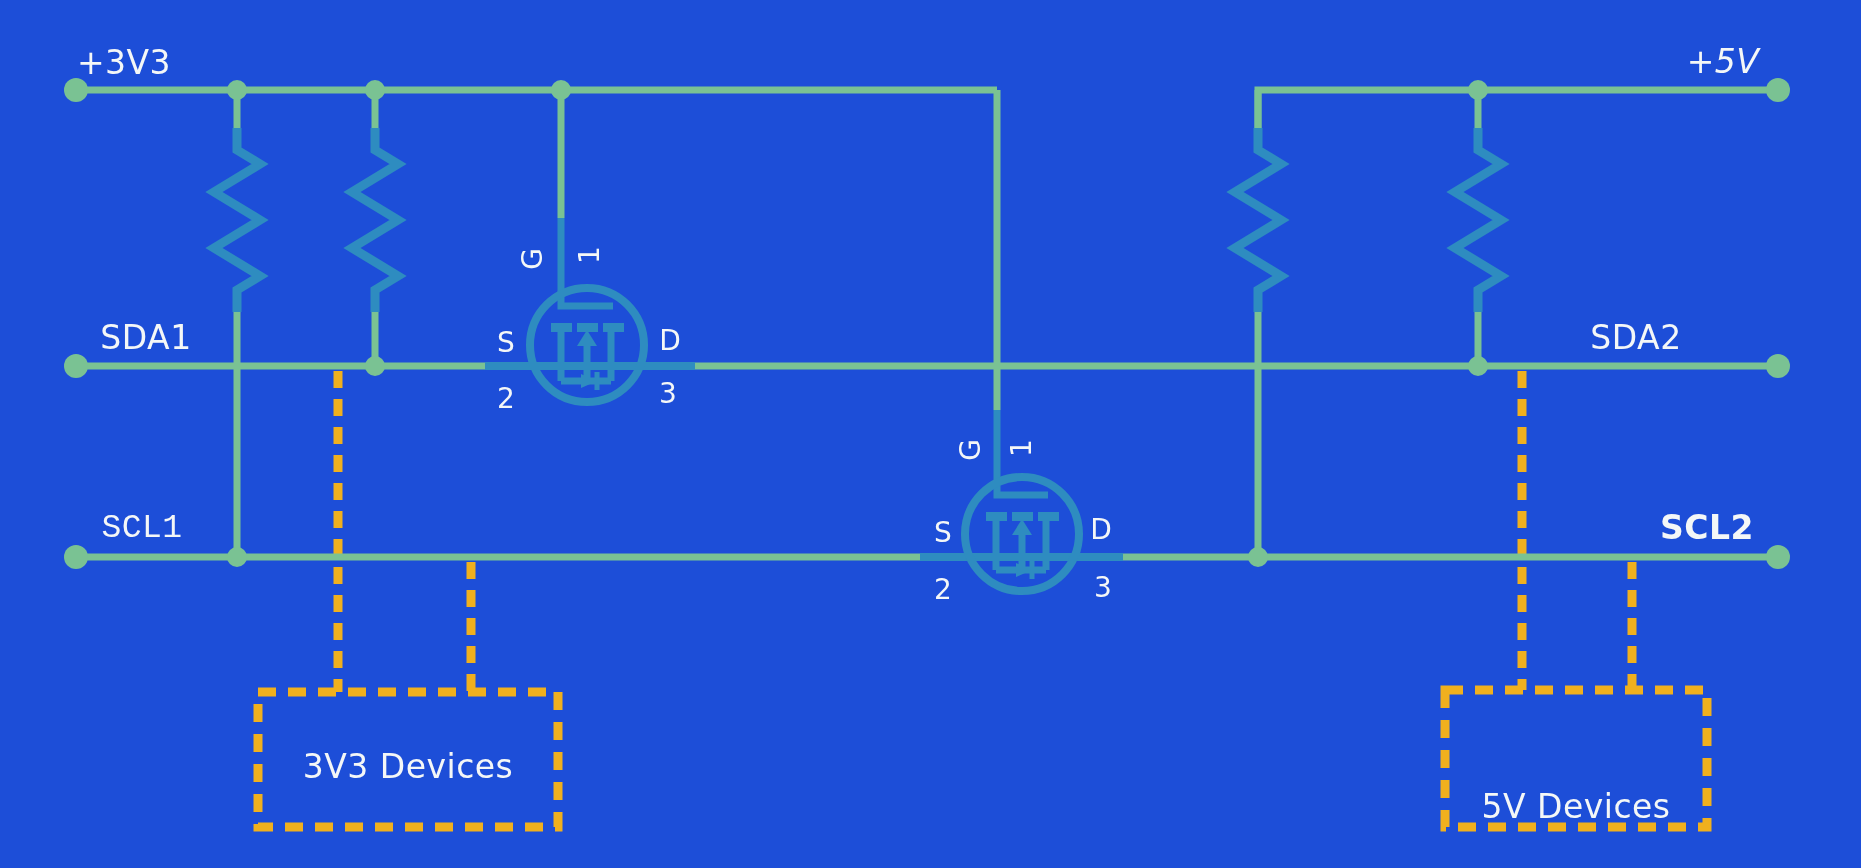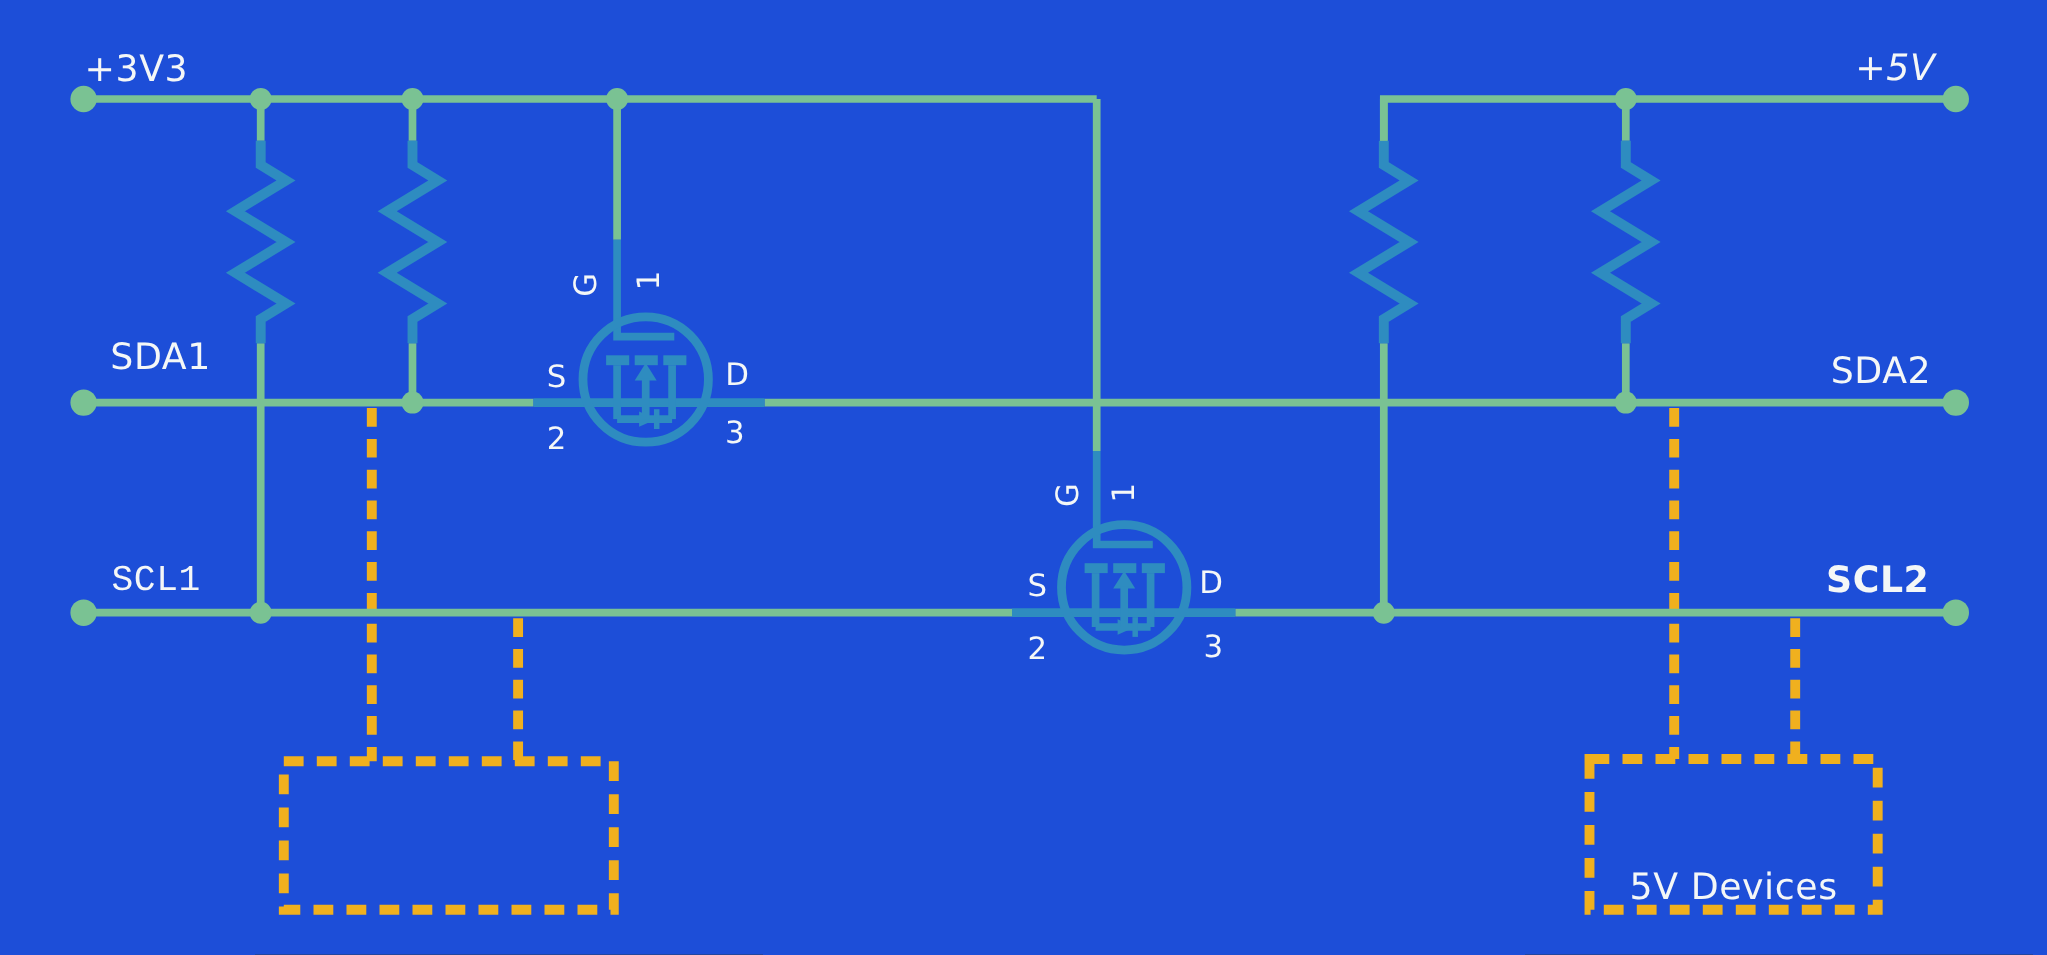--- a/index.html
+++ b/index.html
@@ -119,34 +119,35 @@
       <circle cx="1478" cy="90" r="10"></circle>
       <circle cx="375" cy="366" r="10"></circle>
       <circle cx="1478" cy="366" r="10"></circle>
       <circle cx="237" cy="557" r="10"></circle>
       <circle cx="1258" cy="557" r="10"></circle>
     </g>
   </svg>
 
   <div class="lbl" style="left:124px;top:62px;">+3V3</div>
   <div class="lbl" style="left:1723px;top:61px;font-style:italic;">+5V</div>
-  <div class="lbl" style="left:146px;top:324px;">SDA1</div>
+  <div class="lbl" style="left:146px;top:337px;">SDA1</div>
   <div class="lbl" style="left:142px;top:528px;font-family:Liberation Mono, monospace;">SCL1</div>
-  <div class="lbl" style="left:1710px;top:337px;">SDA2</div>
+  <div class="lbl" style="left:1636px;top:337px;">SDA2</div>
   <div class="lbl" style="left:1707px;top:527px;font-weight:bold;">SCL2</div>
 
   <div class="lbl pin rot" style="left:533px;top:259px;">G</div>
   <div class="lbl pin rot" style="left:590px;top:255px;">1</div>
   <div class="lbl pin" style="left:506px;top:343px;">S</div>
   <div class="lbl pin" style="left:506px;top:399px;">2</div>
   <div class="lbl pin" style="left:670px;top:341px;">D</div>
   <div class="lbl pin" style="left:668px;top:394px;">3</div>
 
   <div class="lbl pin rot" style="left:971px;top:450px;">G</div>
   <div class="lbl pin rot" style="left:1022px;top:448px;">1</div>
   <div class="lbl pin" style="left:943px;top:533px;">S</div>
   <div class="lbl pin" style="left:943px;top:590px;">2</div>
   <div class="lbl pin" style="left:1101px;top:530px;">D</div>
   <div class="lbl pin" style="left:1103px;top:588px;">3</div>
 
+  <div class="lbl" style="left:408px;top:766px;">3V3 Devices</div>
   <div class="lbl" style="left:1576px;top:806px;">5V Devices</div>
 
 </div>
 
 </body></html>

